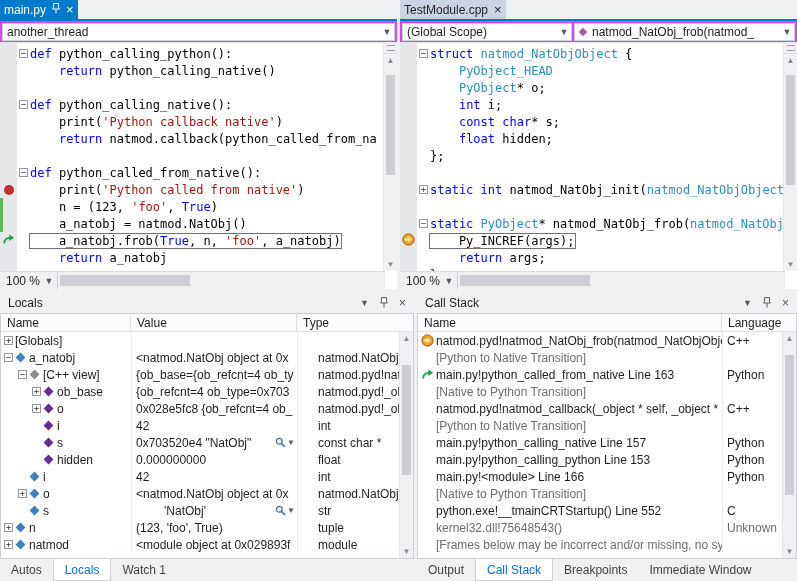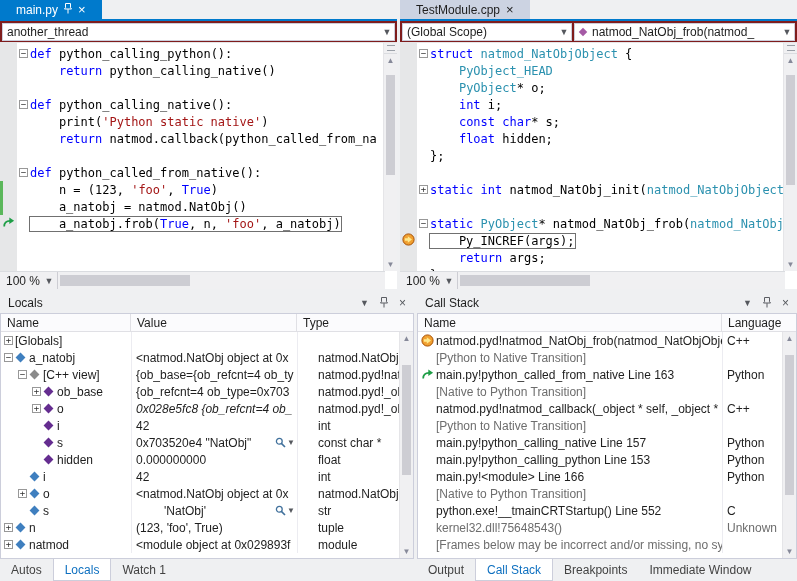--- a/index.html
+++ b/index.html
@@ -3,25 +3,25 @@
 <meta charset="utf-8">
 <style>
 *{margin:0;padding:0;box-sizing:border-box}
 html,body{width:797px;height:581px}
 body{position:relative;background:#eff0f2;font-family:"Liberation Sans",sans-serif;font-size:12px;color:#1e1e1e;overflow:hidden}
 
 .editors{position:absolute;left:0;top:0;width:797px;height:289px;display:flex}
 .egroup{position:relative;background:#fff;height:100%}
 .vsplit{width:3px;background:#eff0f2;flex:none}
 .tabstrip{height:21px;background:#eff0f2;border-bottom:2px solid #007acc;display:flex}
-.tab{display:flex;align-items:center;gap:6px;padding:0 16px;white-space:nowrap}
+.tab{display:flex;align-items:center;gap:6px;padding:0 4px;white-space:nowrap}
 .tab-active{background:#007acc;color:#fff}
 .tab-inactive{background:#ccd3e2;color:#1e1e1e}
 .xicon{font-size:13px;line-height:1}
-.navbar{height:22px;background:#7f1d1d;display:flex;align-items:center;gap:2px;padding:0 2px;border-bottom:1px solid #e5e5e8}
+.navbar{height:22px;background:#d946ef;display:flex;align-items:center;gap:2px;padding:0 2px;border-bottom:1px solid #e5e5e8}
 .combo{height:18px;border:1px solid #cccedb;background:#fff;display:flex;align-items:center;overflow:hidden}
 .combo-text{flex:1;padding-left:4px;white-space:nowrap;overflow:hidden}
 .combo-arrow{width:14px;text-align:center;color:#55585e;font-size:9px;flex:none}
 .methodicon{width:6px;height:6px;background:#a55aa5;transform:rotate(45deg);margin:0 2px 0 5px;flex:none}
 .code-area{position:absolute;left:0;top:43px;right:0;bottom:18px;background:#fff;overflow:hidden}
 .strip-bp{position:absolute;left:0;top:0;bottom:0;width:17px;background:#e6e7e8}
 .code{position:absolute;left:0;right:14px;top:2px;bottom:0;overflow:hidden;font-family:"DejaVu Sans Mono","Liberation Mono",monospace;font-size:12px}
 .cl{display:flex;height:17px;align-items:center}
 .cell-bp{width:17px;align-self:stretch;flex:none;position:relative;display:flex;align-items:center;justify-content:center}
 .cell-bp.cb::before{content:"";position:absolute;left:0;top:0;bottom:0;width:3px;background:#5bb75b}
@@ -121,58 +121,70 @@
           <div class="cl">
             <span class="cell-bp"></span>
             <span class="cell-ol">
               <span class="expbox">−</span>
             </span>
             <span class="linetext"><span class="tk-k">def</span><span class="tk-p"> python_calling_native():</span></span>
           </div>
           <div class="cl">
             <span class="cell-bp"></span>
             <span class="cell-ol"></span>
-            <span class="linetext"><span class="tk-p">    print(</span><span class="tk-s">'Python static native'</span><span class="tk-p">)</span></span>
+            <span class="linetext"><span class="tk-p">    print(</span><span class="tk-s">'Python callback native'</span><span class="tk-p">)</span></span>
           </div>
           <div class="cl">
             <span class="cell-bp"></span>
             <span class="cell-ol"></span>
             <span class="linetext"><span class="tk-p">    </span><span class="tk-k">return</span><span class="tk-p"> natmod.callback(python_called_from_na</span></span>
           </div>
           <div class="cl">
             <span class="cell-bp"></span>
             <span class="cell-ol"></span>
             <span class="linetext"></span>
           </div>
           <div class="cl">
             <span class="cell-bp"></span>
             <span class="cell-ol">
               <span class="expbox">−</span>
             </span>
             <span class="linetext"><span class="tk-k">def</span><span class="tk-p"> python_called_from_native():</span></span>
+          </div>
+          <div class="cl">
+            <span class="cell-bp">
+              <span class="bpdot"></span>
+            </span>
+            <span class="cell-ol"></span>
+            <span class="linetext"><span class="tk-p">    print(</span><span class="tk-s">'Python called from native'</span><span class="tk-p">)</span></span>
           </div>
           <div class="cl">
             <span class="cell-bp cb"></span>
             <span class="cell-ol"></span>
             <span class="linetext"><span class="tk-p">    n = (123, </span><span class="tk-s">'foo'</span><span class="tk-p">, </span><span class="tk-k">True</span><span class="tk-p">)</span></span>
           </div>
           <div class="cl">
             <span class="cell-bp cb"></span>
             <span class="cell-ol"></span>
             <span class="linetext"><span class="tk-p">    a_natobj = natmod.NatObj()</span></span>
           </div>
           <div class="cl">
             <span class="cell-bp">
               <span><svg width="13" height="13" viewBox="0 0 13 13">
                   <path d="M2.2 10.5C2.2 6.2 4.5 4.8 8 4.8" fill="none" stroke="#1e9e46" stroke-width="1.7"></path>
                   <path d="M7.3 1.6l4.8 3.2-4.8 3.2z" fill="#1e9e46"></path>
                 </svg></span>
             </span>
             <span class="cell-ol"></span>
             <span class="linetext boxed"><span class="tk-p">    a_natobj.frob(</span><span class="tk-k">True</span><span class="tk-p">, n, </span><span class="tk-s">'foo'</span><span class="tk-p">, a_natobj)</span></span>
+          </div>
+          <div class="cl">
+            <span class="cell-bp"></span>
+            <span class="cell-ol"></span>
+            <span class="linetext"><span class="tk-p">    </span><span class="tk-k">return</span><span class="tk-p"> a_natobj</span></span>
           </div>
         </div>
       <div class="vscroll">
         <div class="grip"></div>
         <div class="sarrow">▲</div>
         <div class="strack">
             <div class="sthumb" style="top:8px;height:100px"></div>
           </div>
         <div class="sarrow">▼</div>
       </div>
@@ -383,21 +395,21 @@
               </span>
               <span class="c-type">natmod.pyd!_obj</span>
             </div>
             <div class="trow">
               <span class="c-name" style="width: 130px;">
                 <span class="indent" style="width: 31px;"></span>
                 <span class="expbox treeexp">+</span>
                 <span class="varicon i-cpp"></span>
                 <span class="nm">o</span>
               </span>
-              <span class="c-val" style="width: 166px; font-style: italic;">
+              <span class="c-val" style="width: 166px;">
                 <span class="vtext">0x028e5fc8 {ob_refcnt=4 ob_</span>
               </span>
               <span class="c-type">natmod.pyd!_obj</span>
             </div>
             <div class="trow">
               <span class="c-name" style="width: 130px;">
                 <span class="indent" style="width: 31px;"></span>
                 <span class="expsp"></span>
                 <span class="varicon i-cpp"></span>
                 <span class="nm">i</span>

